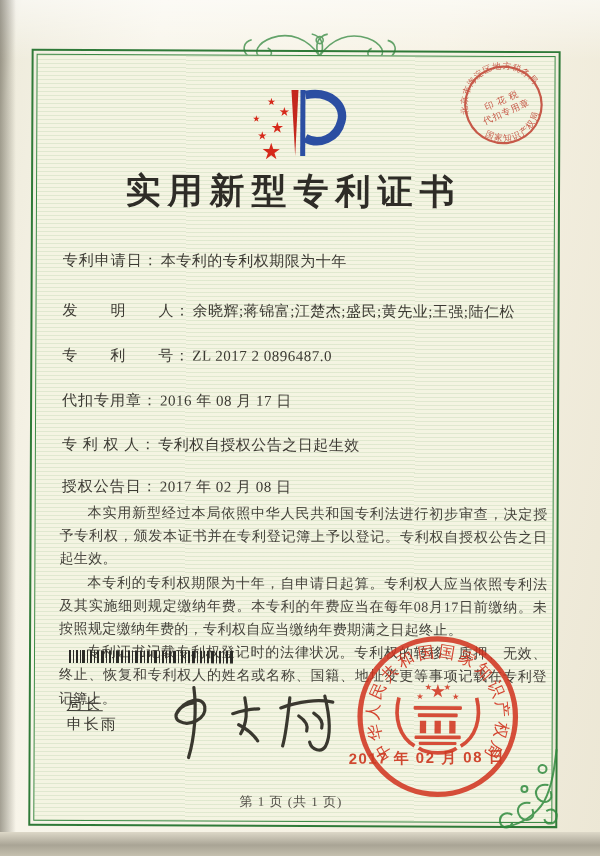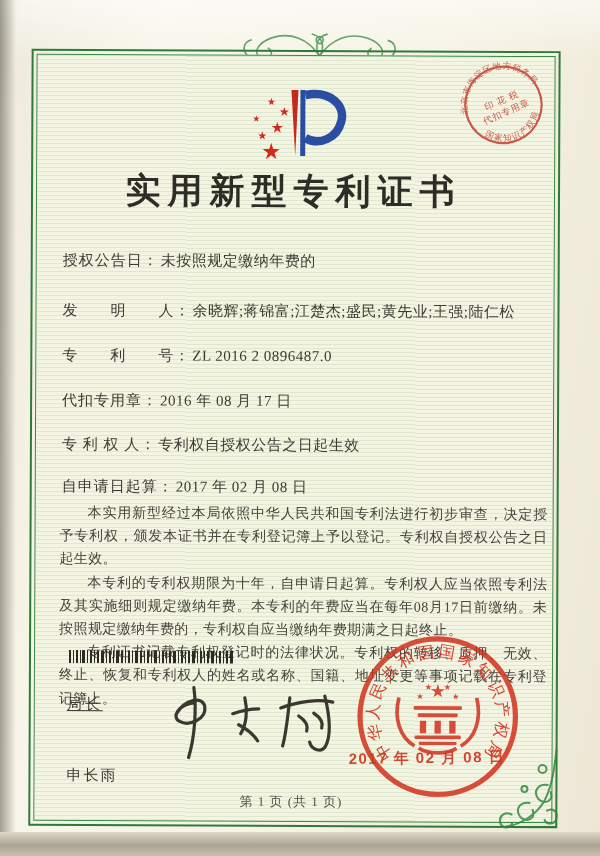--- a/index.html
+++ b/index.html
@@ -35,21 +35,21 @@
   .flabel{letter-spacing:1px;}
   .fvalue{margin-left:2px;letter-spacing:.5px;}
 
   .body-text{position:absolute;left:60px;top:502px;width:488px;font-size:14px;
          line-height:23.2px;color:#45433c;text-align:justify;letter-spacing:.4px;}
   .body-text p{margin:0;text-indent:2em;}
 
   .barcode{position:absolute;left:70px;top:651px;width:166px;height:13px;}
 
   .director-title{position:absolute;left:68px;top:696px;font-size:15px;letter-spacing:3px;color:#3c3a33;text-decoration:underline;}
-  .director-name{position:absolute;left:68px;top:767px;font-size:15px;letter-spacing:2px;color:#3c3a33;}
+  .director-name{position:absolute;left:68px;top:716px;font-size:15px;letter-spacing:2px;color:#3c3a33;}
   .signature{position:absolute;left:150px;top:680px;width:200px;height:88px;}
 
   .seal{position:absolute;left:355px;top:632px;width:168px;height:168px;}
   .seal-date{position:absolute;left:350px;top:748px;width:195px;font-size:15px;font-weight:600;
          color:#cd3a22;letter-spacing:1.5px;opacity:.92;transform:rotate(-1deg);
          font-family:"Liberation Sans","DejaVu Sans",sans-serif;}
 
   .footer{position:absolute;left:30px;top:793px;width:525px;text-align:center;
          font-size:13px;color:#504e46;letter-spacing:1px;}
 
@@ -95,36 +95,36 @@
         <use href="#star" transform="translate(9,31) scale(3.5)"></use>
       </g>
       <polygon points="44,2 51,2 48,68" fill="#c4281e"></polygon>
       <polygon points="53,2 58,2 58,68 53,68" fill="#2b4ea2"></polygon>
       <path d="M58,7 C84,2 98,18 94,33 C90,50 72,58 58,50" fill="none" stroke="#2b4ea2" stroke-width="8.5"></path>
     </svg>
 
     <div class="title">实用新型专利证书</div>
 
     <div class="field" style="top:252px">
-      <span class="flabel">授权公告日：</span><span class="fvalue">未按照规定缴纳年费的</span>
+      <span class="flabel">专利申请日：</span><span class="fvalue">本专利的专利权期限为十年</span>
     </div>
     <div class="field" style="top:302px">
       <span class="flabel">发　　明　　人：</span><span class="fvalue">余晓辉;蒋锦富;江楚杰;盛民;黄先业;王强;陆仁松</span>
     </div>
     <div class="field" style="top:347px">
-      <span class="flabel">专　　利　　号：</span><span class="fvalue">ZL 2016 2 0896487.0</span>
+      <span class="flabel">专　　利　　号：</span><span class="fvalue">ZL 2017 2 0896487.0</span>
     </div>
     <div class="field" style="top:392px">
       <span class="flabel">代扣专用章：</span><span class="fvalue">2016 年 08 月 17 日</span>
     </div>
     <div class="field" style="top:436px">
       <span class="flabel">专 利 权 人：</span><span class="fvalue">专利权自授权公告之日起生效</span>
     </div>
     <div class="field" style="top:478px">
-      <span class="flabel">自申请日起算：</span><span class="fvalue">2017 年 02 月 08 日</span>
+      <span class="flabel">授权公告日：</span><span class="fvalue">2017 年 02 月 08 日</span>
     </div>
 
     <div class="body-text">
       <p>本实用新型经过本局依照中华人民共和国专利法进行初步审查，决定授予专利权，颁发本证书并在专利登记簿上予以登记。专利权自授权公告之日起生效。</p>
       <p>本专利的专利权期限为十年，自申请日起算。专利权人应当依照专利法及其实施细则规定缴纳年费。本专利的年费应当在每年08月17日前缴纳。未按照规定缴纳年费的，专利权自应当缴纳年费期满之日起终止。</p>
       <p>专利证书记载专利权登记时的法律状况。专利权的转移、质押、无效、终止、恢复和专利权人的姓名或名称、国籍、地址变更等事项记载在专利登记簿上。</p>
     </div>
 
     <svg class="barcode" viewBox="0 0 166 13" preserveAspectRatio="none">
       <g fill="#2a2a26">

